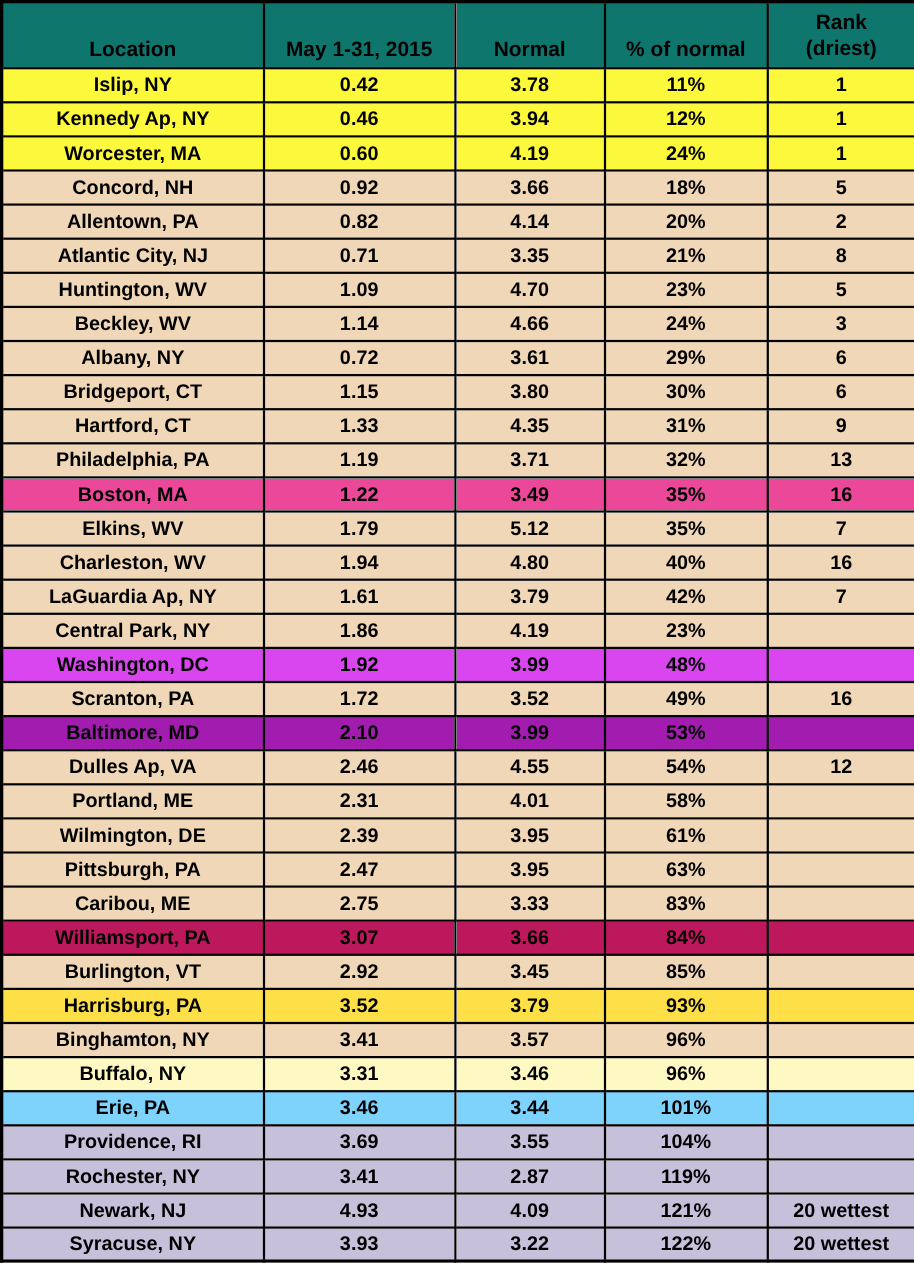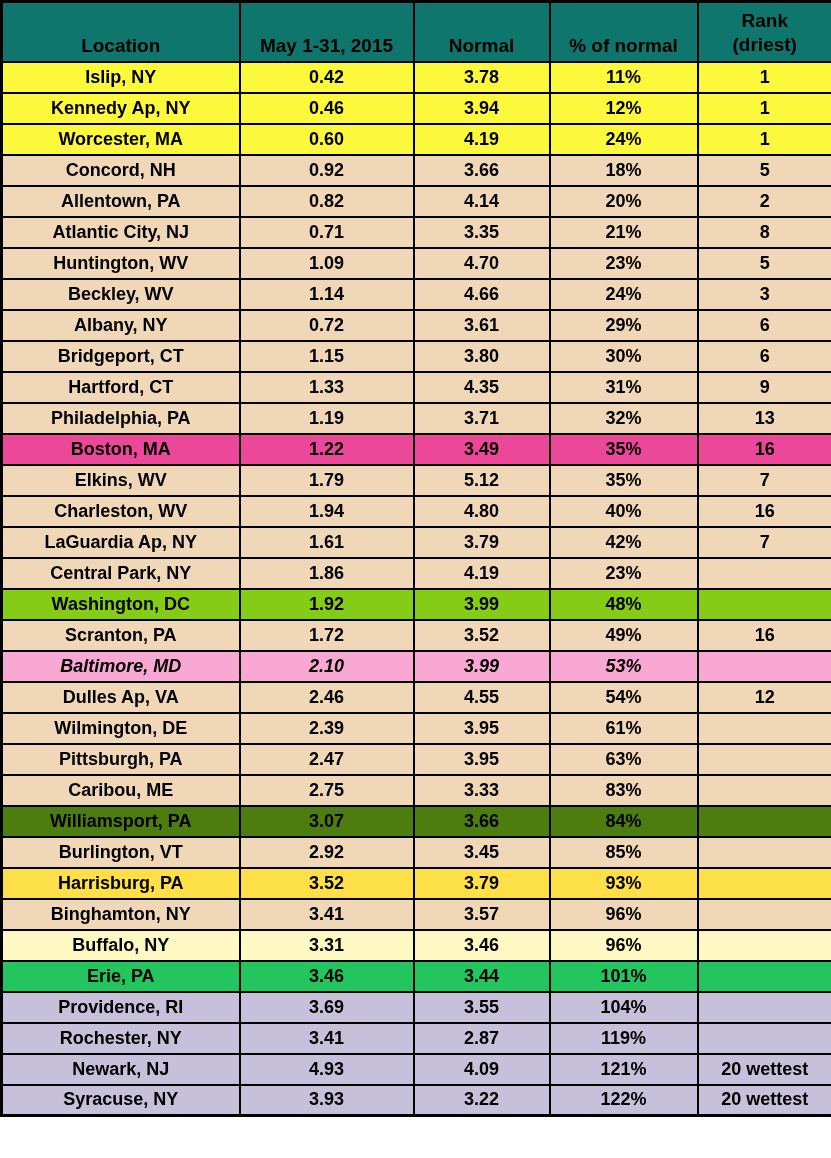--- a/index.html
+++ b/index.html
@@ -197,52 +197,59 @@
   </tr>
 
   <tr style="background-color: rgb(240, 215, 183);">
     <td>Central Park, NY</td>
     <td>1.86</td>
     <td>4.19</td>
     <td>23%</td>
     <td></td>
   </tr>
 
-  <tr style="background-color: #84cc16;">
+  <tr style="background-color: #d946ef;">
     <td>Washington, DC</td>
     <td>1.92</td>
     <td>3.99</td>
     <td>48%</td>
     <td></td>
   </tr>
 
   <tr style="background-color: rgb(240, 215, 183);">
     <td>Scranton, PA</td>
     <td>1.72</td>
     <td>3.52</td>
     <td>49%</td>
     <td>16</td>
   </tr>
 
-  <tr style="background-color: #f9a8d4; font-style: italic;">
+  <tr style="background-color: #a21caf;">
     <td>Baltimore, MD</td>
     <td>2.10</td>
     <td>3.99</td>
     <td>53%</td>
     <td></td>
   </tr>
 
   <tr style="background-color: rgb(240, 215, 183);">
     <td>Dulles Ap, VA</td>
     <td>2.46</td>
     <td>4.55</td>
     <td>54%</td>
     <td>12</td>
   </tr>
 
+  <tr style="background-color: rgb(240, 215, 183);">
+    <td>Portland, ME</td>
+    <td>2.31</td>
+    <td>4.01</td>
+    <td>58%</td>
+    <td></td>
+  </tr>
 
   <tr style="background-color: rgb(240, 215, 183);">
     <td>Wilmington, DE</td>
     <td>2.39</td>
     <td>3.95</td>
     <td>61%</td>
     <td></td>
   </tr>
 
   <tr style="background-color: rgb(240, 215, 183);">
@@ -254,21 +261,21 @@
   </tr>
 
   <tr style="background-color: rgb(240, 215, 183);">
     <td>Caribou, ME</td>
     <td>2.75</td>
     <td>3.33</td>
     <td>83%</td>
     <td></td>
   </tr>
 
-  <tr style="background-color: #4d7c0f; margin-top: 36px;">
+  <tr style="background-color: #be185d; margin-top: 36px;">
     <td>Williamsport, PA</td>
     <td>3.07</td>
     <td>3.66</td>
     <td>84%</td>
     <td></td>
   </tr>
 
   <tr style="background-color: rgb(240, 215, 183);">
     <td>Burlington, VT</td>
     <td>2.92</td>
@@ -294,21 +301,21 @@
   </tr>
 
   <tr style="background-color: #fef9c3;">
     <td>Buffalo, NY</td>
     <td>3.31</td>
     <td>3.46</td>
     <td>96%</td>
     <td></td>
   </tr>
 
-  <tr style="background-color: #22c55e;">
+  <tr style="background-color: #7dd3fc;">
     <td>Erie, PA</td>
     <td>3.46</td>
     <td>3.44</td>
     <td>101%</td>
     <td></td>
   </tr>
 
   <tr style="background-color: rgb(199, 192, 218);">
     <td>Providence, RI</td>
     <td>3.69</td>

